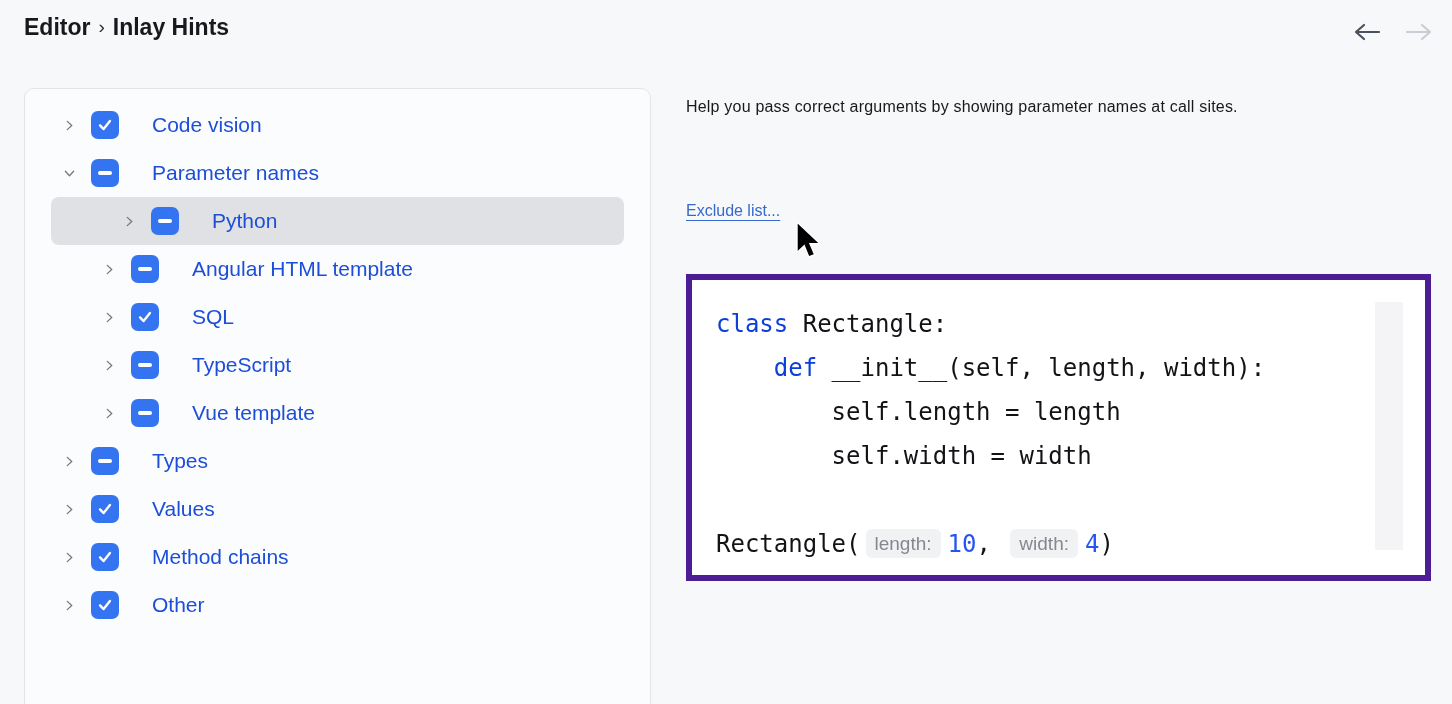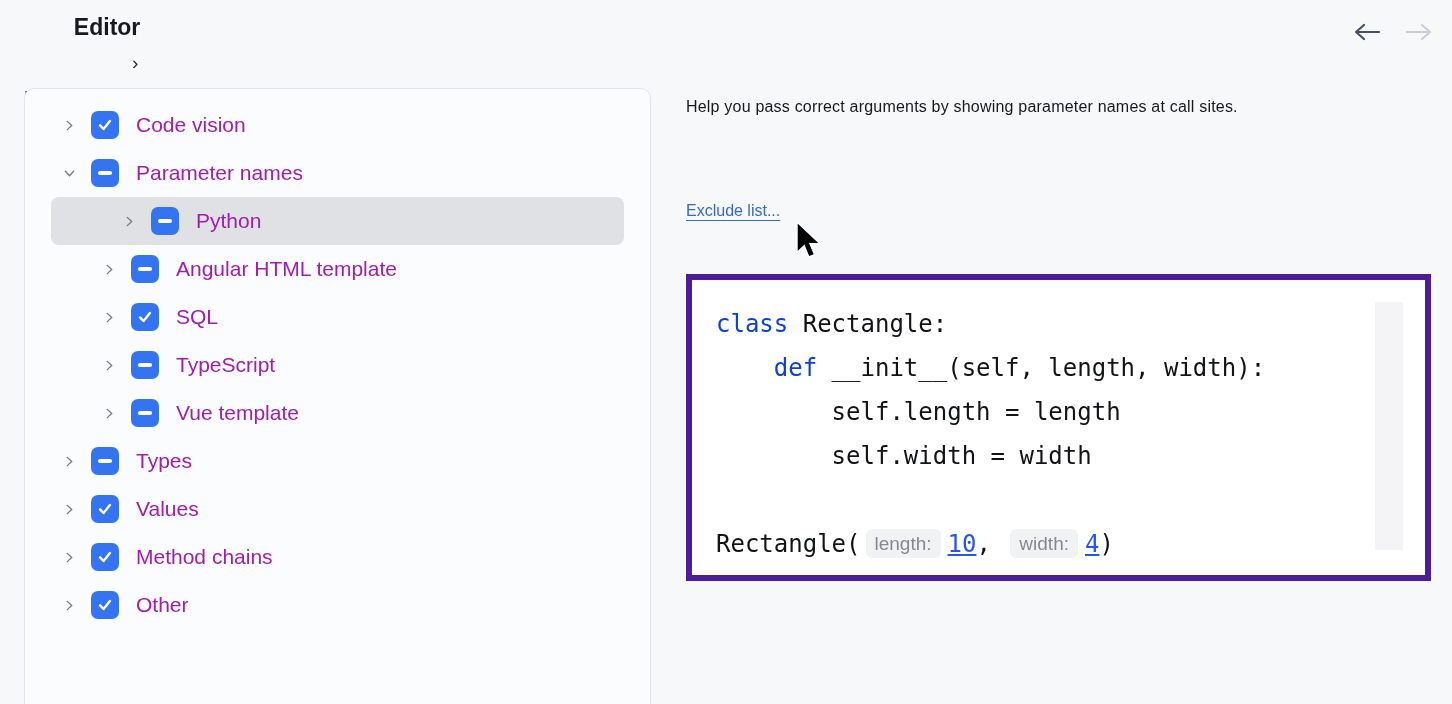--- a/index.html
+++ b/index.html
@@ -16,21 +16,21 @@
   *{margin:0;padding:0;box-sizing:border-box;}
   html,body{width:1452px;height:704px;overflow:hidden;}
   body{
     background:var(--page-bg);
     font-family:"Liberation Sans",sans-serif;
     color:#1B1C1F;
     position:relative;
   }
 
   
-  .header{position:absolute;left:24px;top:14px;display:flex;align-items:flex-end;gap:12px;flex-direction:column;}
+  .header{position:absolute;left:24px;top:14px;display:flex;align-items:center;gap:6px;}
   .crumb{font-size:23px;font-weight:700;color:#18191C;}
   .crumb-sep{font-size:19px;color:#2b2c30;font-weight:400;padding:0 2px;transform:translateY(-1px);}
   .nav-arrows{position:absolute;right:16px;top:18px;display:flex;gap:18px;align-items:center;}
   .nav-btn{width:34px;height:30px;display:flex;align-items:center;justify-content:center;cursor:pointer;background:none;border:none;}
 
   
   .tree-panel{
     position:absolute;left:24px;top:88px;width:627px;height:624px;
     background:var(--panel-bg);
     border:1px solid var(--border);
@@ -46,21 +46,21 @@
   .tree-row .indent1{width:48px;flex:0 0 auto;}
   .chev{width:20px;height:20px;flex:0 0 auto;display:flex;align-items:center;justify-content:center;}
   .chev svg{display:block;}
   .chev.expanded svg{transform:rotate(90deg);}
   .cbx{
     width:28px;height:28px;flex:0 0 auto;margin-left:12px;
     border-radius:7px;background:var(--accent);
     display:flex;align-items:center;justify-content:center;
   }
   .cbx .dash{width:14px;height:4px;border-radius:2px;background:#fff;}
-  .tree-label{margin-left:17px;font-size:21px;color:#a21caf;white-space:nowrap;}
+  .tree-label{margin-left:33px;font-size:21px;color:#1d4ed8;white-space:nowrap;}
 
   
   .detail-desc{
     position:absolute;left:686px;top:90px;width:600px;
     font-size:16px;line-height:34px;color:#19191C;letter-spacing:.2px;
   }
   .exclude-link{
     position:absolute;left:686px;top:202px;
     font-size:16px;color:#3668CF;text-decoration:underline;text-underline-offset:4px;cursor:pointer;
   }
@@ -69,21 +69,21 @@
     position:absolute;left:686px;top:274px;width:745px;height:307px;
     background:#fff;border:6px solid #4c1d95;
   }
   .code-lines{
     position:absolute;left:24px;top:22px;right:60px;
     font-family:"DejaVu Sans Mono","Liberation Mono",monospace;
     font-size:24px;line-height:44px;color:#121316;
   }
   .code-line{height:44px;white-space:pre;}
   .tok-keyword{color:var(--kw);}
-  .tok-number{color:var(--num);text-decoration:underline;}
+  .tok-number{color:var(--num);}
   .tok-hint{
     font-family:"Liberation Sans",sans-serif;font-size:19px;color:var(--hint-text);
     background:var(--hint-bg);border-radius:6px;padding:4px 9px;margin:0 7px 0 5px;
     position:relative;top:-2px;text-align:right;
   }
   .scrollbar-thumb{
     position:absolute;top:22px;right:22px;width:28px;bottom:25px;
     background:#F4F4F6;border-radius:1px;
   }
 

